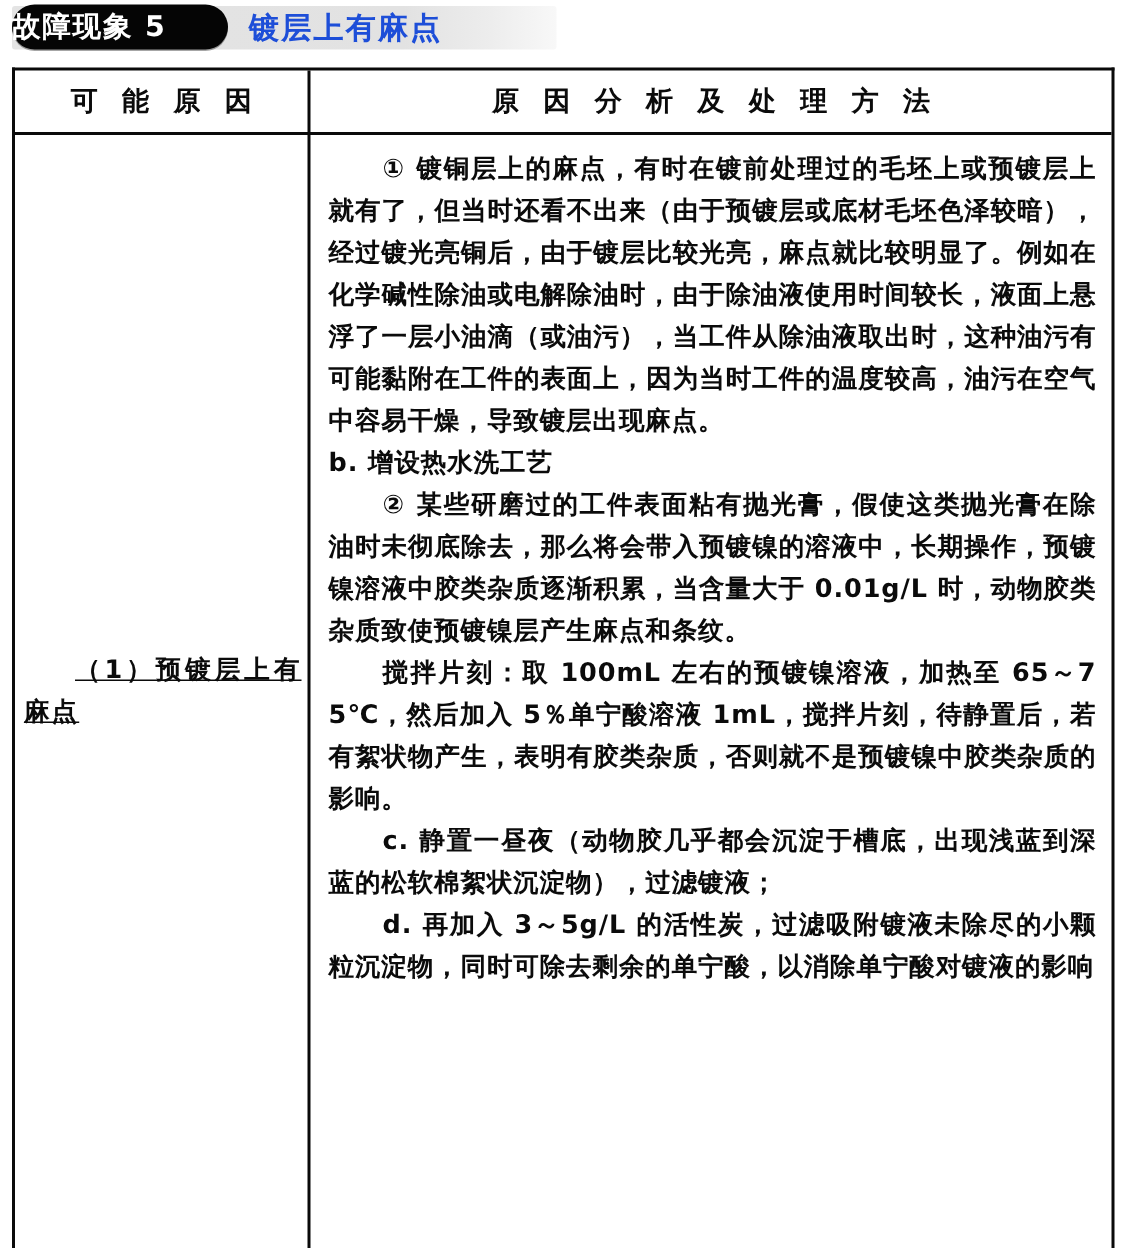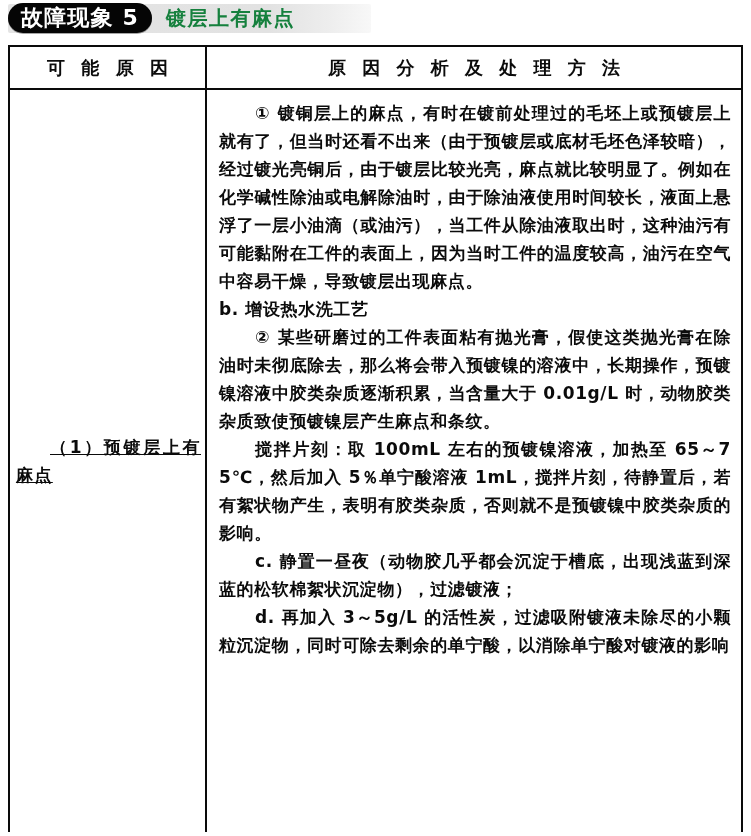--- a/index.html
+++ b/index.html
@@ -43,37 +43,36 @@
     border-radius: 15px;
     box-shadow: 0 1px 0 rgba(0,0,0,0.35);
   }
   .badge-pill-label {
     position: absolute;
     left: 0;
     top: 0;
     width: 144px;
     height: 30px;
     line-height: 30px;
-    text-align: center;
     color: #ffffff;
-    font-size: 22px;
+    font-size: 19px;
     font-weight: bold;
     letter-spacing: 1.2px;
     white-space: nowrap;
   }
   .banner-title {
     position: absolute;
     left: 166px;
     top: 3px;
     height: 30px;
     line-height: 30px;
     font-size: 20px;
     font-weight: bold;
     letter-spacing: 1.5px;
-    color: #15803d;
+    color: #1d4ed8;
     white-space: nowrap;
   }
 
   
   .fault-table {
     position: absolute;
     left: 8px;
     top: 45px;
     width: 735px;
     border: 2px solid #0a0a0a;

